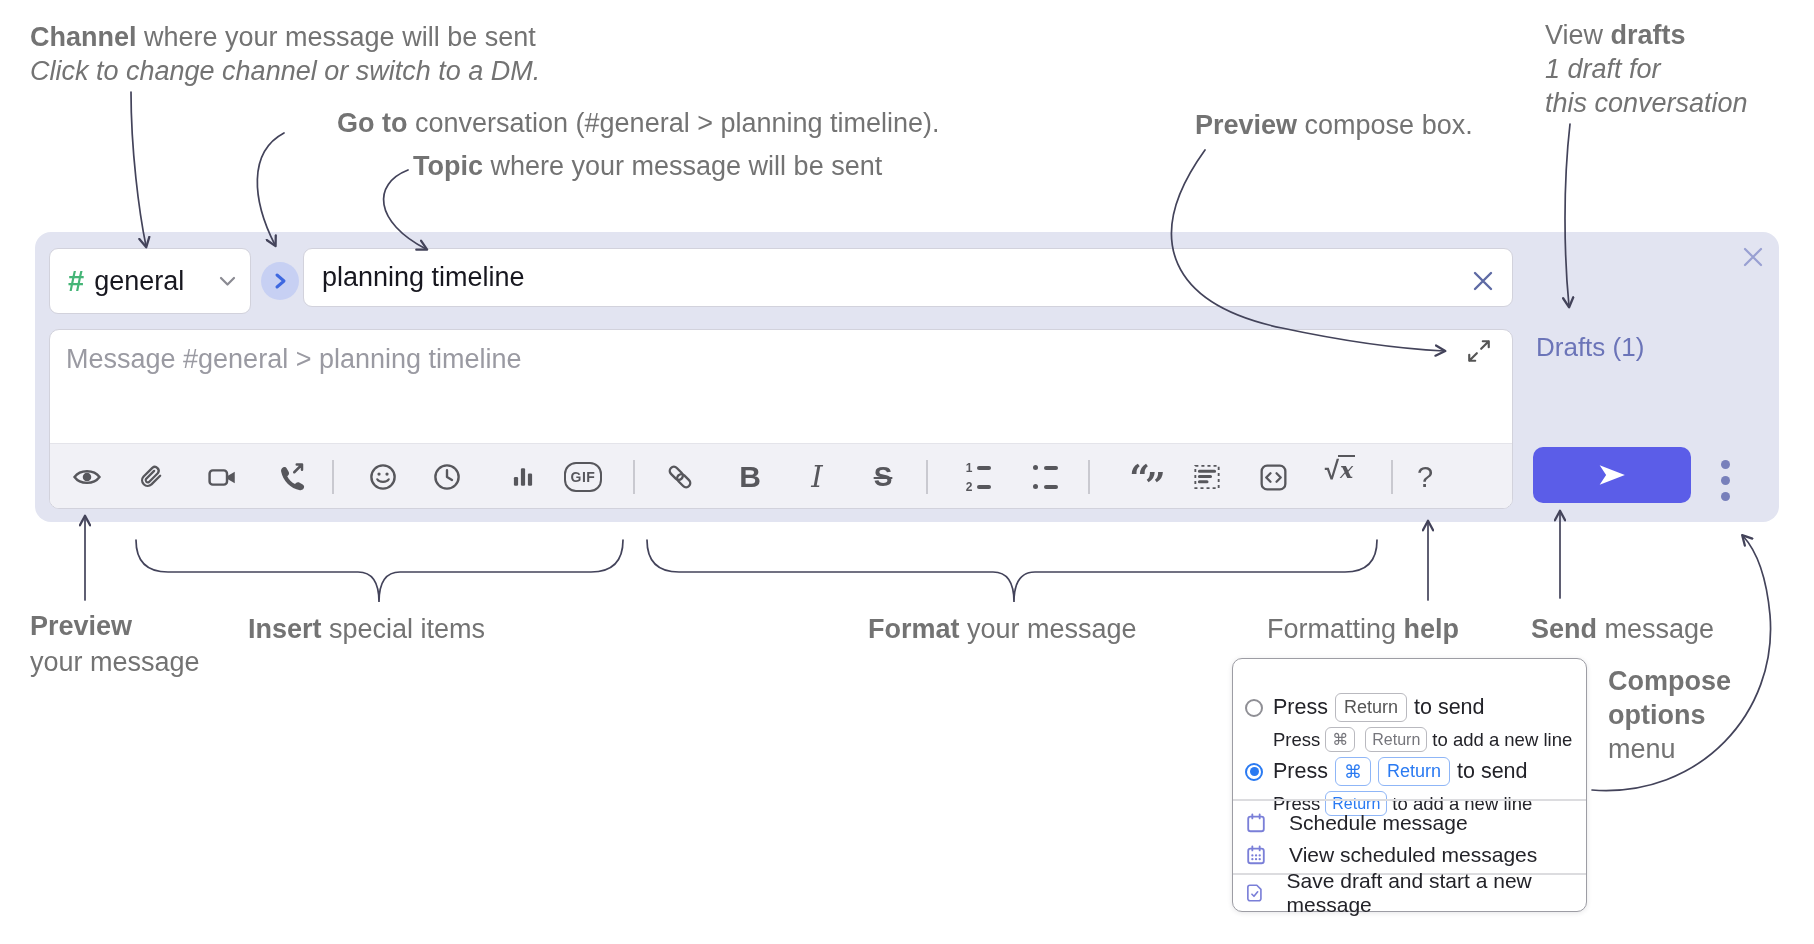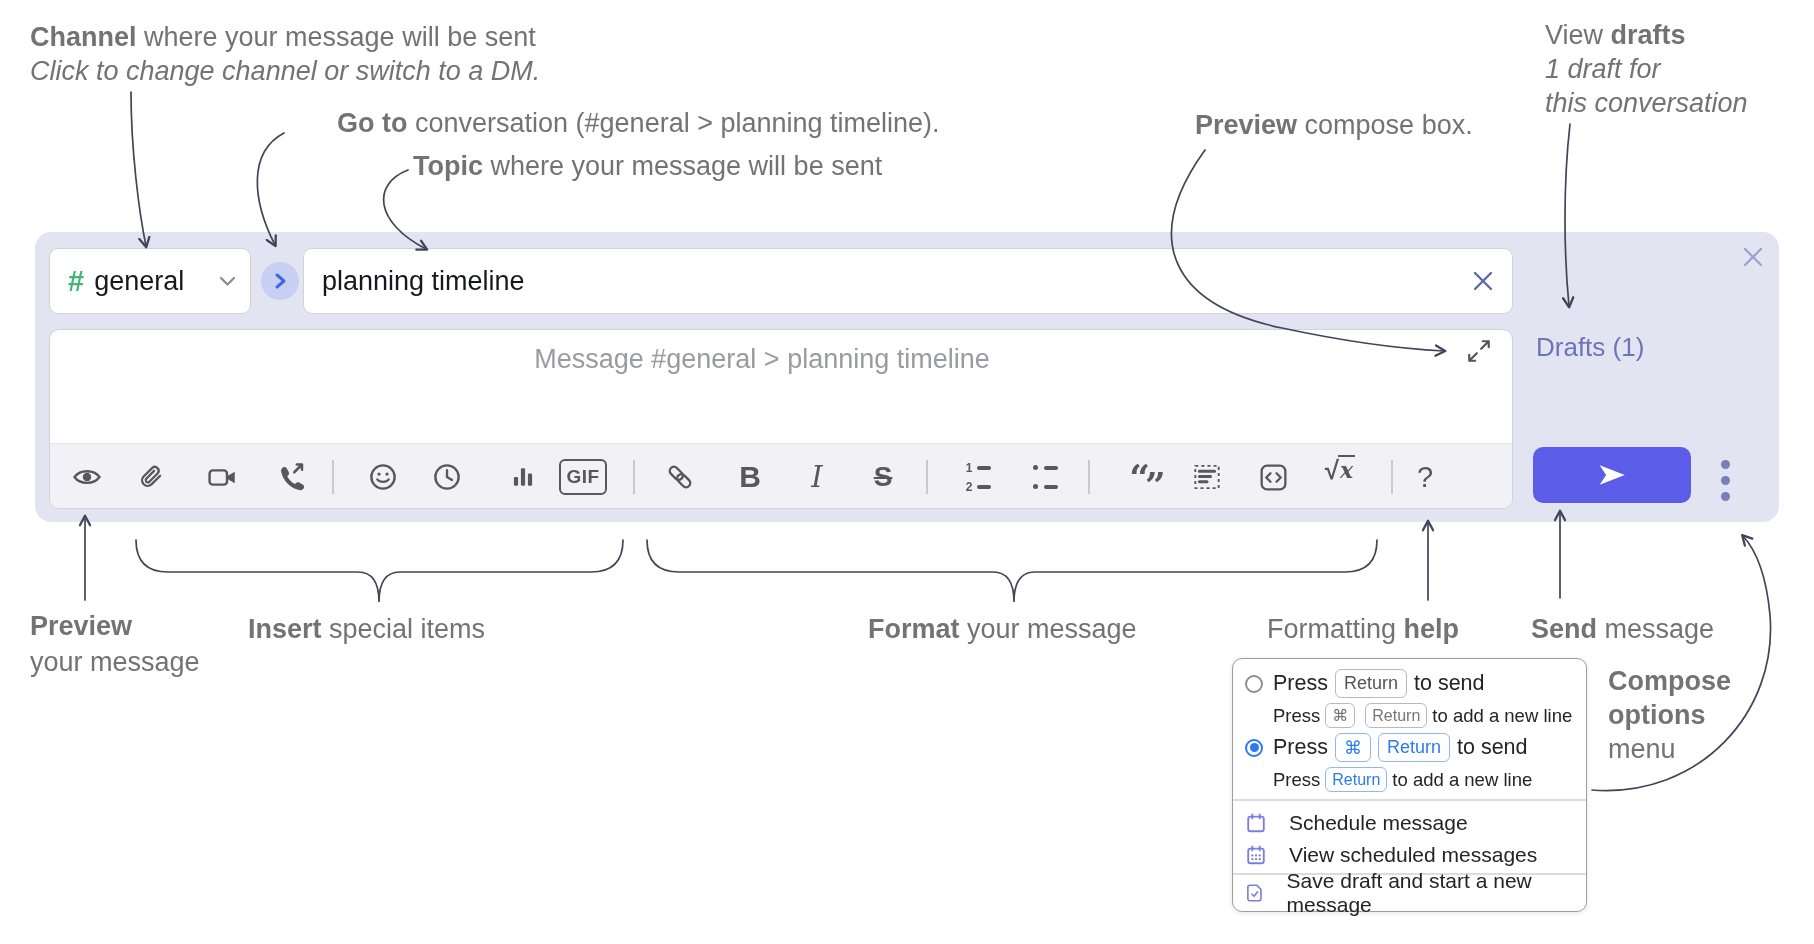--- a/index.html
+++ b/index.html
@@ -13,67 +13,67 @@
   
   .compose{position:absolute;left:35px;top:232px;width:1744px;height:290px;
     background:#e2e4f1;border-radius:16px;}
   .pill{position:absolute;left:49px;top:248px;width:202px;height:66px;background:#fff;
     border:1.5px solid #d2d2dc;border-radius:9px;display:flex;align-items:center;
     padding:0 14px 0 18px;box-sizing:border-box;cursor:pointer;}
   .pill .hash{font-size:29px;font-weight:700;color:#45b577;margin-right:10px;}
   .pill .cname{font-size:27px;color:#17171f;}
   .goto-circle{position:absolute;left:261px;top:262px;width:38px;height:38px;border-radius:50%;
     background:#c7d0f3;display:flex;align-items:center;justify-content:center;cursor:pointer;}
-  .topic{position:absolute;left:303px;top:248px;width:1210px;height:66px;box-sizing:border-box;
+  .topic{position:absolute;left:303px;top:248px;width:1210px;height:59px;box-sizing:border-box;
     background:#fff;border:1.5px solid #d2d2dc;border-radius:9px;}
   .topic input{position:absolute;left:0;top:0;width:100%;height:100%;border:none;outline:none;
     background:transparent;font-family:inherit;font-size:27px;color:#17171f;padding:0 60px 0 18px;box-sizing:border-box;}
   .topic-clear{position:absolute;right:14px;top:17px;width:30px;height:30px;display:flex;
     align-items:center;justify-content:center;cursor:pointer;}
   .close-x{position:absolute;left:1736px;top:240px;width:34px;height:34px;display:flex;
     align-items:center;justify-content:center;cursor:pointer;}
   .msg-area{position:absolute;left:49px;top:329px;width:1464px;height:180px;box-sizing:border-box;
     background:#fff;border:1.5px solid #d2d2dc;border-radius:10px;}
   .msg-area textarea{position:absolute;left:0;top:0;width:100%;height:112px;border:none;outline:none;
     resize:none;background:transparent;font-family:inherit;font-size:27px;color:#17171f;
-    padding:14px 54px 0 16px;box-sizing:border-box;text-align:center;}
+    padding:14px 54px 0 16px;box-sizing:border-box;}
   .msg-area textarea::placeholder{color:#9a9aa2;opacity:1;}
   .toolbar-strip{position:absolute;left:0;bottom:0;width:100%;height:64px;background:#f1f1f6;
     border-top:1px solid #e4e4ea;border-radius:0 0 9px 9px;}
   .expand-btn{position:absolute;left:1464px;top:336px;width:30px;height:30px;display:flex;
     align-items:center;justify-content:center;cursor:pointer;}
   .drafts{position:absolute;left:1536px;top:332px;font-size:26px;color:#6b74b8;cursor:pointer;}
   .send-btn{position:absolute;left:1533px;top:447px;width:158px;height:56px;background:#5b5de8;
     border-radius:10px;display:flex;align-items:center;justify-content:center;cursor:pointer;}
   .dots-btn{position:absolute;left:1712px;top:454px;width:26px;height:52px;display:flex;
     flex-direction:column;align-items:center;justify-content:center;gap:7px;cursor:pointer;}
   .dots-btn i{width:9px;height:9px;border-radius:50%;background:#7880bb;}
   .ticon{position:absolute;top:455px;width:44px;height:44px;display:flex;align-items:center;
     justify-content:center;cursor:pointer;color:#57575c;}
   .tdiv{position:absolute;top:460px;width:2px;height:34px;background:#c9c9d0;}
   .bI{font-size:30px;font-weight:700;}
   .iI{font-family:"DejaVu Serif","Liberation Serif",serif;font-style:italic;font-size:29px;}
   .sI{font-size:28px;font-weight:600;text-decoration:line-through;text-decoration-thickness:2px;}
   .qI{font-family:"DejaVu Serif",serif;font-weight:700;font-size:36px;letter-spacing:-5px;line-height:20px;}
   .qI .q2{position:relative;top:8px;}
-  .gifI{border:2.2px solid #57575c;border-radius:6px;font-size:19px;font-weight:700;
+  .gifI{border:2.2px solid #57575c;border-radius:12px;font-size:14px;font-weight:700;
     padding:5px 5px;letter-spacing:.5px;}
   .mathI{font-size:26px;font-weight:600;display:flex;align-items:flex-start;}
   .mathI .mx{font-family:"DejaVu Serif",serif;font-style:italic;font-size:22px;
     border-top:2.2px solid #57575c;padding:0 2px;margin-left:-1px;}
   .qmI{font-size:29px;}
   .listI{display:flex;flex-direction:column;gap:7px;}
   .listI .row{display:flex;align-items:center;gap:4px;height:12px;}
   .listI .num{font-size:12px;font-weight:700;width:8px;text-align:center;}
   .listI .bullet{width:5px;height:5px;border-radius:50%;background:#57575c;margin:0 2px 0 1px;}
   .listI .bar{width:14px;height:4px;border-radius:2px;background:#57575c;}
   
   .popup{position:absolute;left:1232px;top:658px;width:353px;height:252px;background:#fff;
     border:1.5px solid #9d9da4;border-radius:10px;box-shadow:0 1px 5px rgba(40,40,60,.12);}
-  .prow{position:absolute;left:0;width:100%;display:flex;align-items:center;font-size:21.5px;color:#232329;}
+  .prow{position:absolute;left:0;width:100%;display:flex;align-items:center;font-size:21.5px;color:#232329;margin-top:24px;}
   .radio{width:18px;height:18px;border-radius:50%;border:2px solid #8f8f95;box-sizing:border-box;
     margin:0 10px 0 12px;flex:0 0 auto;cursor:pointer;}
   .radio.sel{border-color:#2a7af2;position:relative;}
   .radio.sel::after{content:"";position:absolute;left:2.5px;top:2.5px;width:9px;height:9px;
     border-radius:50%;background:#2a7af2;}
   .kbd{display:inline-flex;align-items:center;height:27px;padding:0 8px;margin:0 7px;
     border:1.5px solid #b9b9bf;border-radius:6px;font-size:18px;color:#555;background:#fff;}
   .kbd.small{height:23px;font-size:16px;padding:0 6px;margin:0 5px;color:#76767c;}
   .kbd.blue{border-color:#8fb6f7;color:#2a7af2;}
   .psub{padding-left:40px;font-size:18.5px;color:#232329;}

